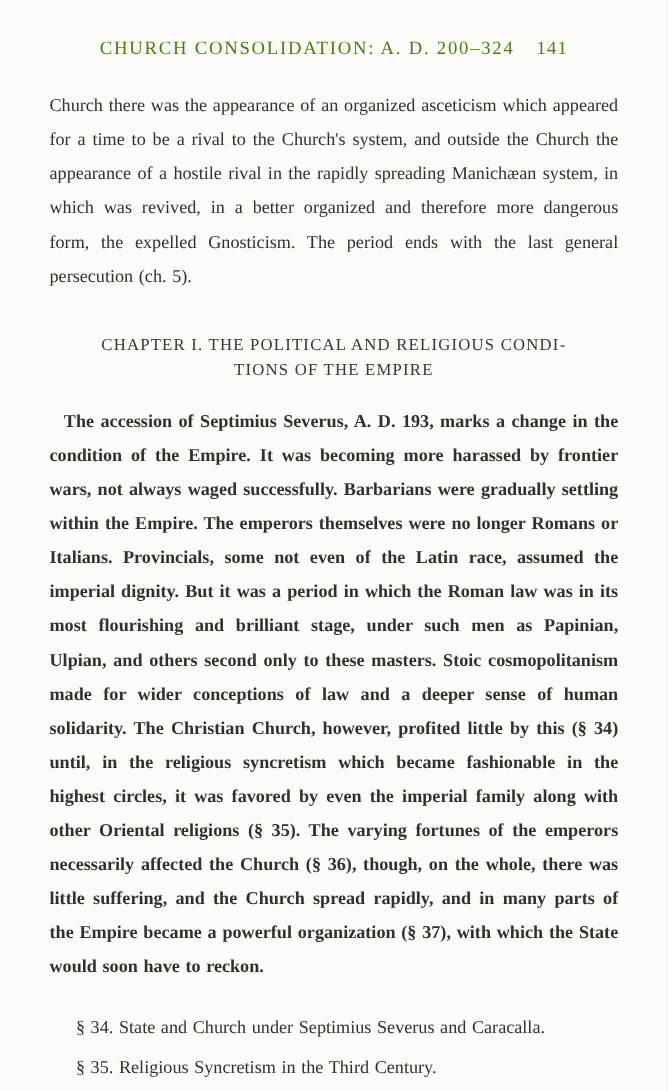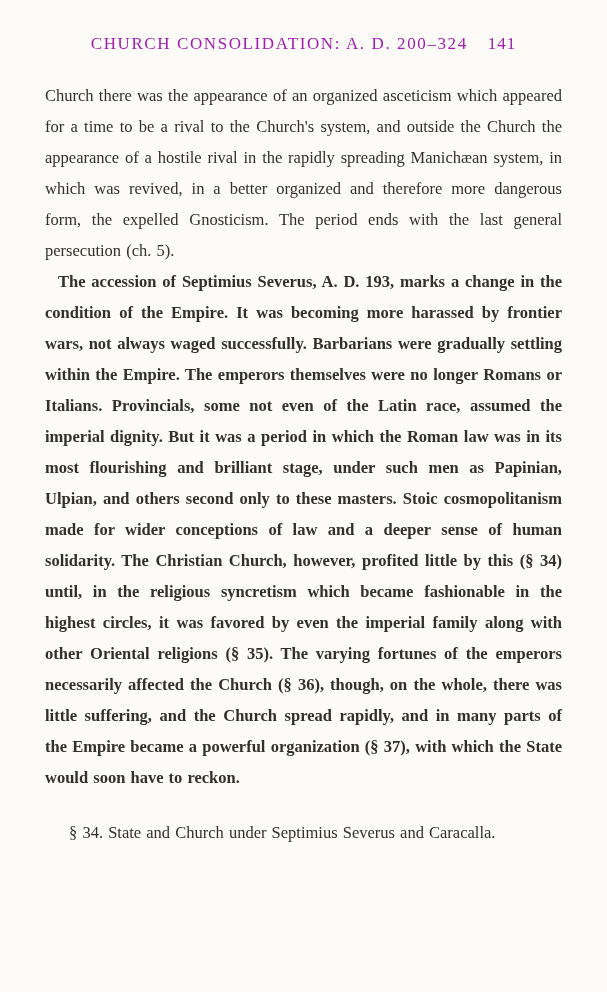--- a/index.html
+++ b/index.html
@@ -14,21 +14,21 @@
     font-family: "Liberation Serif", "DejaVu Serif", serif;
     color: #33302b;
     overflow: hidden;
   }
   .running-header {
     text-align: center;
     font-size: 17px;
     letter-spacing: 1.6px;
     white-space: nowrap;
     margin-bottom: 26px;
-    color: #a21caf;
+    color: #4d7c0f;
   }
   .running-header .pgnum {
     display: inline-block;
     margin-left: 20px;
     letter-spacing: 1px;
   }
   p.body-para {
     font-size: 16.5px;
     line-height: 31px;
     text-align: justify;
@@ -55,20 +55,25 @@
 <body>
 
 <div class="page">
 
   <div class="running-header">
     <span>CHURCH CONSOLIDATION: A. D. 200–324</span><span class="pgnum">141</span>
   </div>
 
   <p class="body-para">Church there was the appearance of an organized asceticism which appeared for a time to be a rival to the Church's system, and outside the Church the appearance of a hostile rival in the rapidly spreading Manichæan system, in which was revived, in a better organized and therefore more dangerous form, the expelled Gnosticism.  The period ends with the last general persecution (ch. 5).</p>
 
+  <h2 class="chapter-heading">
+    <span>CHAPTER I.  THE POLITICAL AND RELIGIOUS CONDI-</span><br>
+    <span>TIONS OF THE EMPIRE</span>
+  </h2>
 
   <p class="body-para indent">The accession of Septimius Severus, A. D. 193, marks a change in the condition of the Empire.  It was becoming more harassed by frontier wars, not always waged successfully.  Barbarians were gradually settling within the Empire.  The emperors themselves were no longer Romans or Italians.  Provincials, some not even of the Latin race, assumed the imperial dignity.  But it was a period in which the Roman law was in its most flourishing and brilliant stage, under such men as Papinian, Ulpian, and others second only to these masters.  Stoic cosmopolitanism made for wider conceptions of law and a deeper sense of human solidarity.  The Christian Church, however, profited little by this (§ 34) until, in the religious syncretism which became fashionable in the highest circles, it was favored by even the imperial family along with other Oriental religions (§ 35).  The varying fortunes of the emperors necessarily affected the Church (§ 36), though, on the whole, there was little suffering, and the Church spread rapidly, and in many parts of the Empire became a powerful organization (§ 37), with which the State would soon have to reckon.</p>
 
   <div class="sections">
     <p class="body-para">§ 34.  State and Church under Septimius Severus and Caracalla.</p>
+    <p class="body-para">§ 35.  Religious Syncretism in the Third Century.</p>
   </div>
 
 </div>
 
 </body></html>

